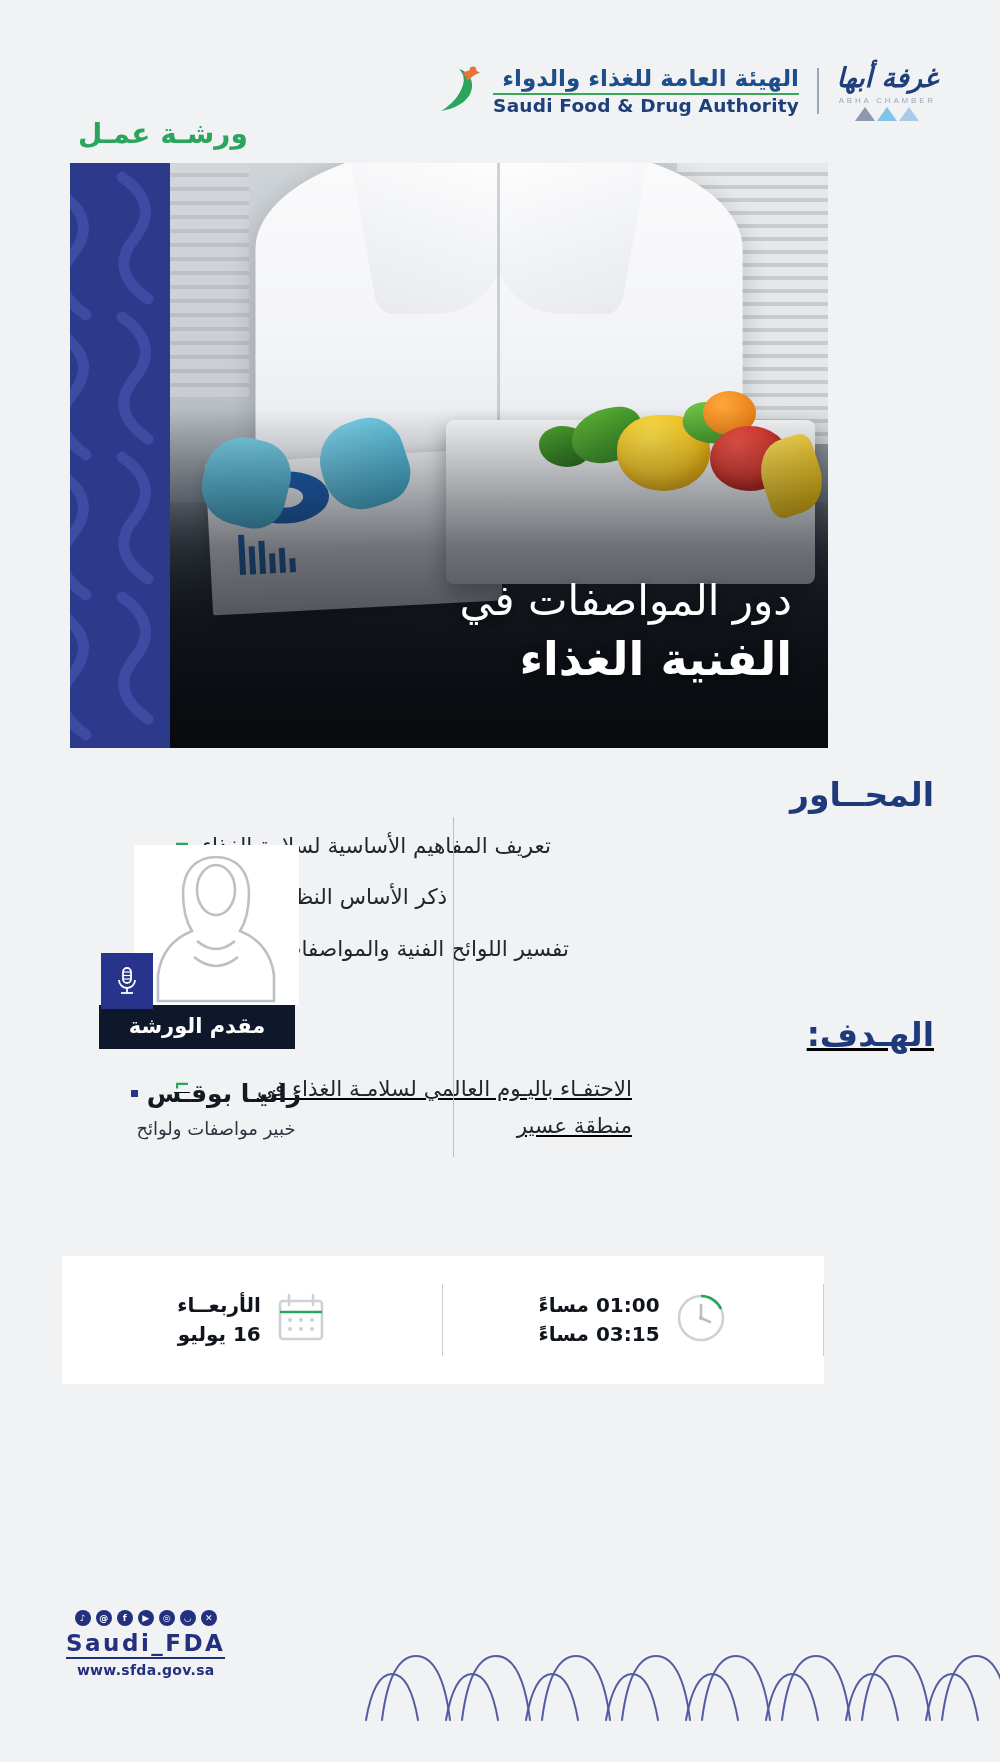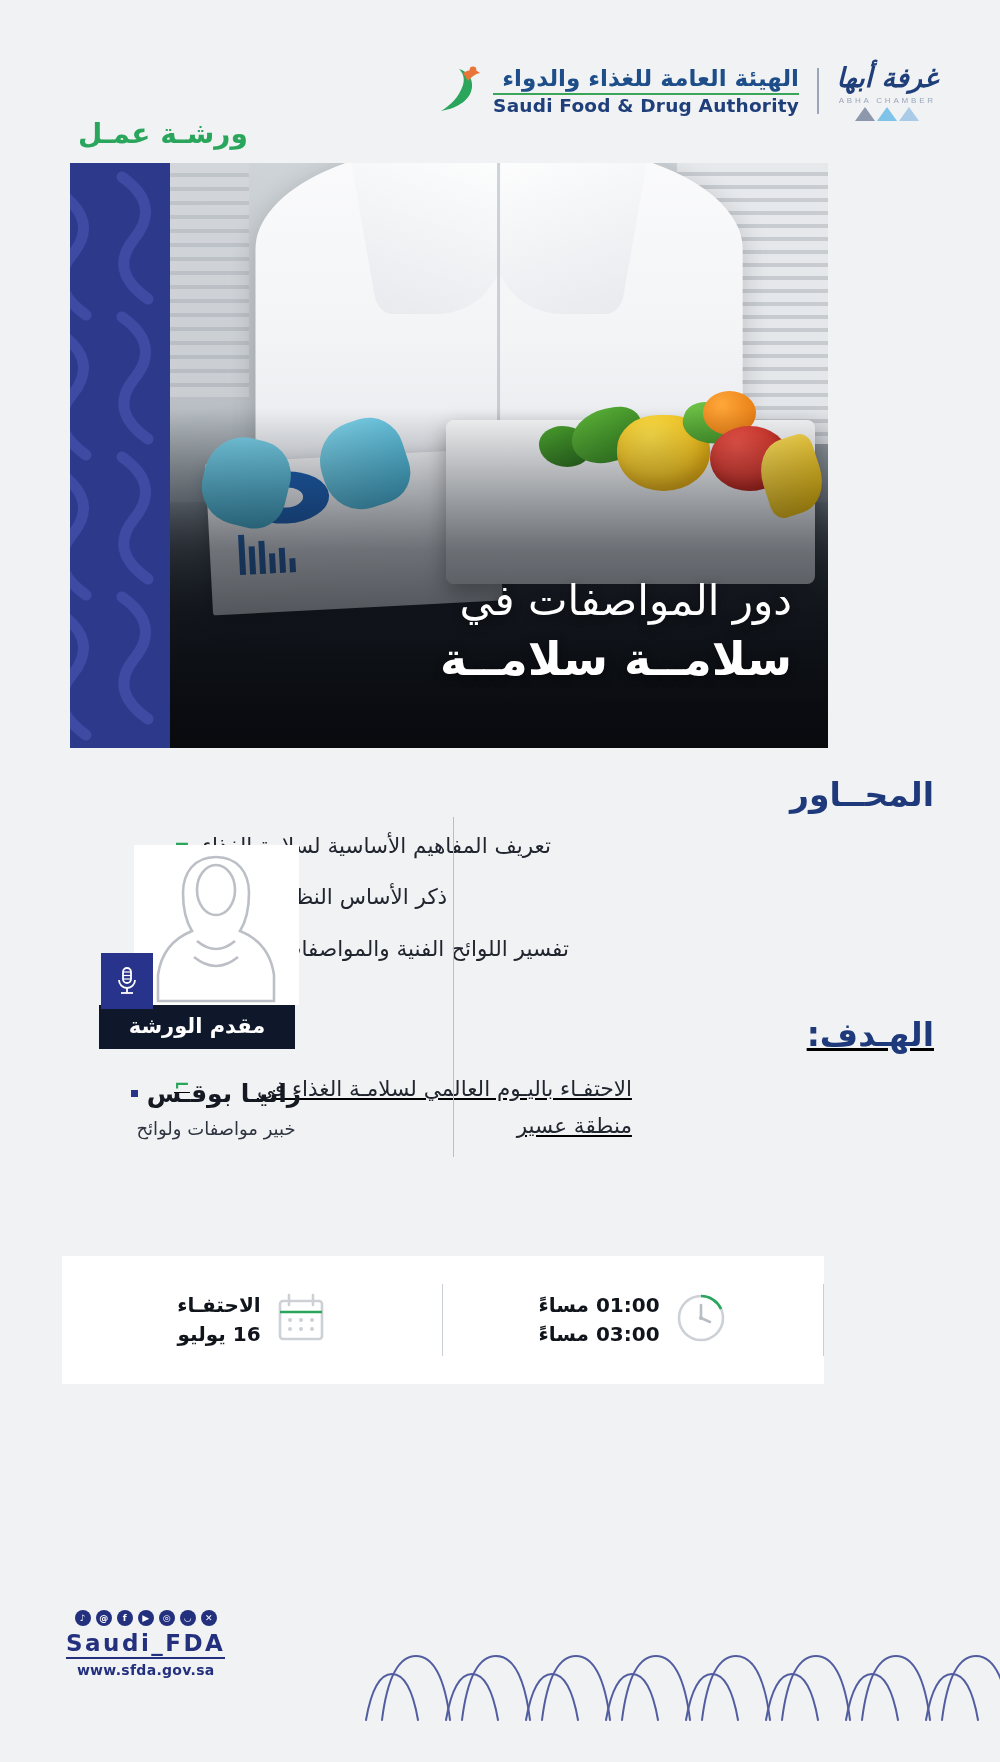--- a/index.html
+++ b/index.html
@@ -215,21 +215,21 @@
       <div class="veg v-grn1"></div>
       <div class="veg v-pep-y"></div>
       <div class="veg v-grn2"></div>
       <div class="veg v-or"></div>
       <div class="veg v-tom"></div>
       <div class="veg v-ban"></div>
       <div class="hero-shade"></div>
 
       <div class="hero-title">
         <div class="hero-title-1">دور المواصفات في</div>
-        <div class="hero-title-2">سلامــة سلامــة</div>
+        <div class="hero-title-2">الفنية الغذاء</div>
       </div>
     </div>
   </div>
 
   <div class="content">
     <div class="content-inner">
       <div class="vline"></div>
 
       <div>
         <div class="sec-title">المحــاور</div>
@@ -301,21 +301,21 @@
         <svg width="54" height="54" viewBox="0 0 54 54">
           <circle cx="27" cy="27" r="22" fill="none" stroke="#cdd1d6" stroke-width="2.6"></circle>
           <path d="M27 5 a22 22 0 0 1 20 13" fill="none" stroke="#2aa65c" stroke-width="2.6"></path>
           <line x1="27" y1="27" x2="27" y2="14" stroke="#b9bec4" stroke-width="2.6" stroke-linecap="round"></line>
           <line x1="27" y1="27" x2="36" y2="31" stroke="#b9bec4" stroke-width="2.6" stroke-linecap="round"></line>
           <circle cx="27" cy="27" r="2" fill="#b9bec4"></circle>
         </svg>
       </span>
       <div class="info-lines">
         <div class="l">01:00 مساءً</div>
-        <div class="l">03:00 مساءً</div>
+        <div class="l">03:15 مساءً</div>
       </div>
     </div>
 
     <div class="info-sep"></div>
 
     <div class="info-cell">
       <span>
         <svg width="52" height="52" viewBox="0 0 52 52">
           <rect x="5" y="9" width="42" height="38" rx="3" fill="none" stroke="#cdd1d6" stroke-width="2.6"></rect>
           <line x1="5" y1="20" x2="47" y2="20" stroke="#2aa65c" stroke-width="2.6"></line>
@@ -325,21 +325,21 @@
             <circle cx="15" cy="28" r="2"></circle>
               <circle cx="26" cy="28" r="2"></circle>
               <circle cx="37" cy="28" r="2"></circle>
             <circle cx="15" cy="37" r="2"></circle>
               <circle cx="26" cy="37" r="2"></circle>
               <circle cx="37" cy="37" r="2"></circle>
           </g>
         </svg>
       </span>
       <div class="info-lines">
-        <div class="l">الاحتفـاء</div>
+        <div class="l">الأربعــاء</div>
         <div class="l">16 يوليو</div>
       </div>
     </div>
   </div>
 
   <div class="footer">
     <div class="wave-area">
       <svg width="640" height="96" viewBox="0 0 640 96" preserveAspectRatio="none">
         <g fill="none" stroke="#2c3a8c" stroke-width="2" stroke-linecap="round" opacity=".85">
           <path d="M6 90 q8 -46 26 -46 q18 0 26 46"></path>

